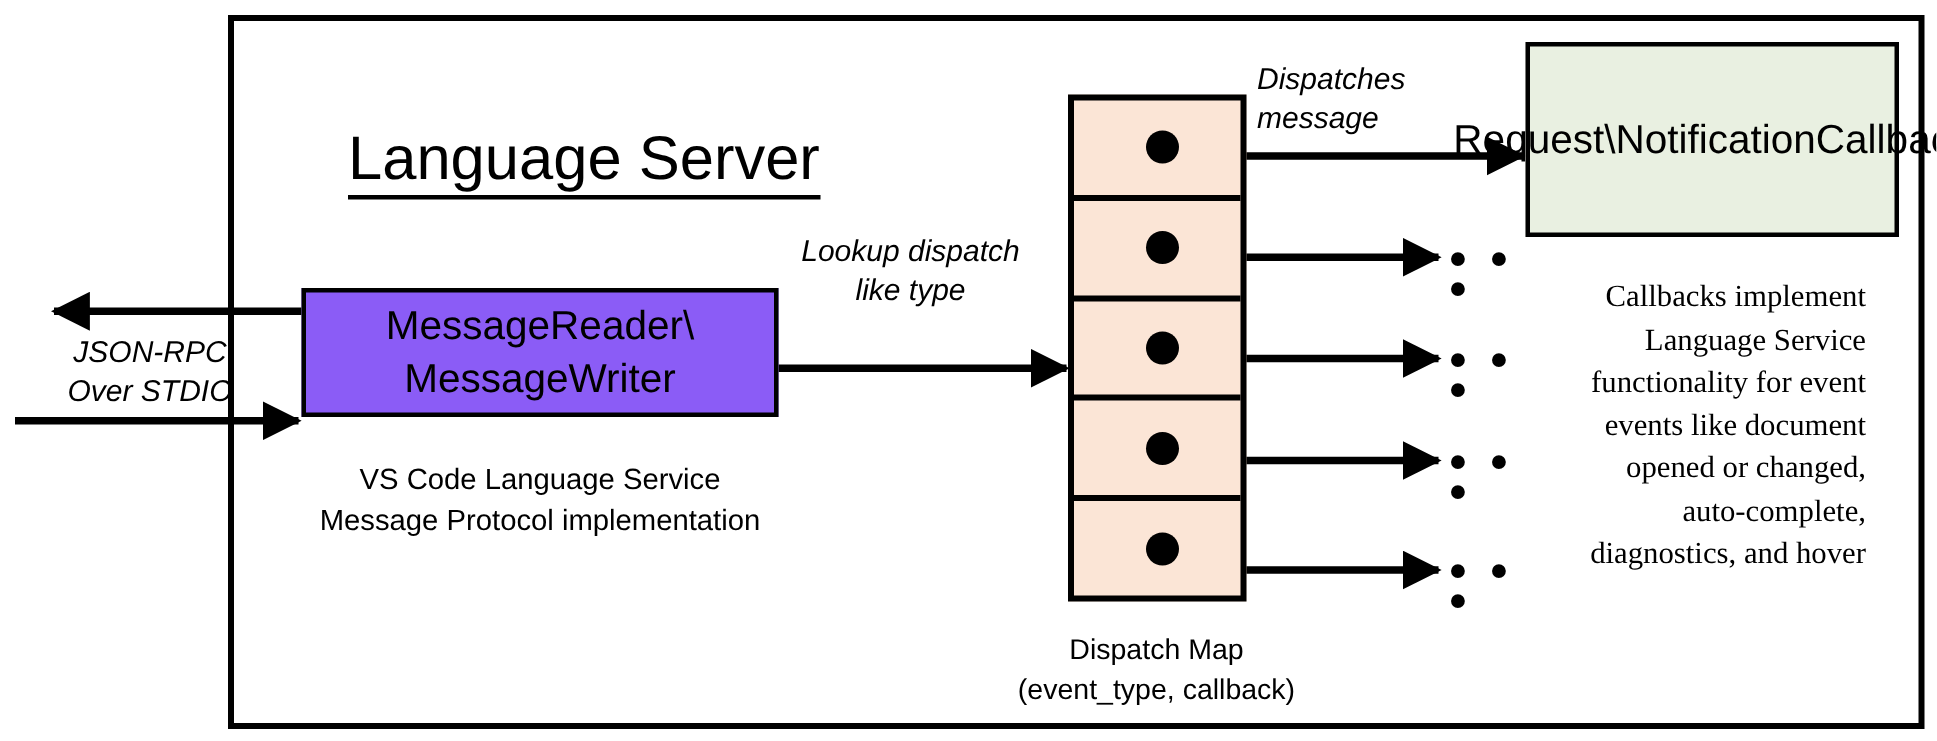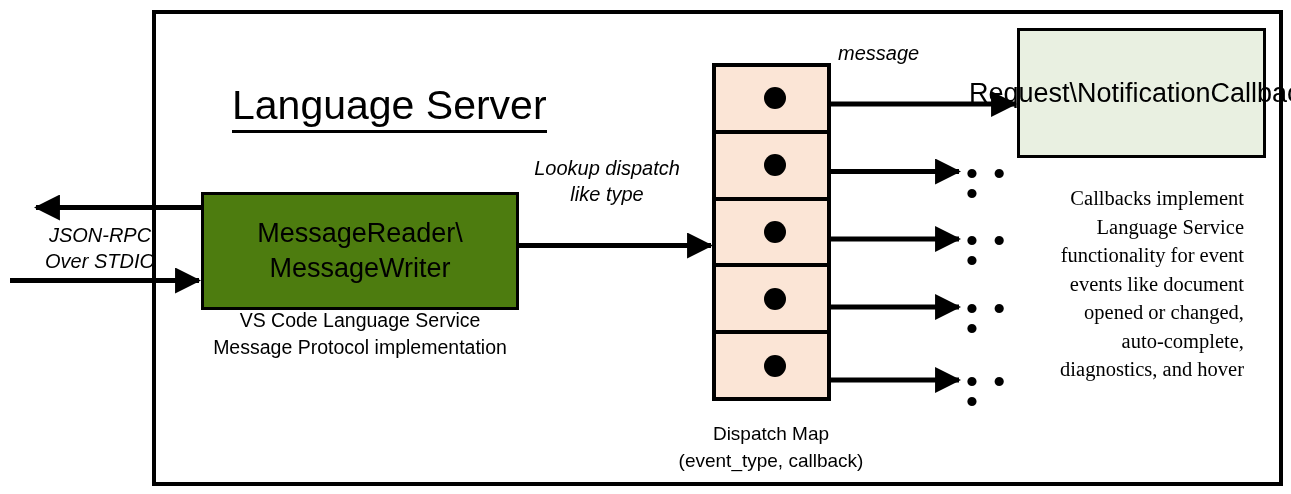--- a/index.html
+++ b/index.html
@@ -45,22 +45,22 @@
   #server-title .u {
     border-bottom: 3px solid #000;
     padding-bottom: 2px;
   }
 
   
   #msg-box {
     left: 201px;
     top: 192px;
     width: 318px;
-    height: 118px;
-    background: #4d7c0f;
+    height: 86px;
+    background: #8b5cf6;
     border: 3px solid #000000;
     box-sizing: border-box;
     display: flex;
     flex-direction: column;
     align-items: center;
     justify-content: center;
     font-size: 27px;
     line-height: 35px;
     text-align: center;
   }
@@ -264,20 +264,21 @@
     <div class="dmrow">
         <span class="dmdot"></span>
       </div>
   </div>
   <div class="abs" id="dispatch-caption">
     <div>Dispatch Map</div>
     <div>(event_type, callback)</div>
   </div>
 
   <div class="abs edge-label" id="label-dispatches">
+    <div>Dispatches</div>
     <div>message</div>
   </div>
 
   <div class="abs ellipsis" style="left:966px; top:163px;">• • •</div>
   <div class="abs ellipsis" style="left:966px; top:230px;">• • •</div>
   <div class="abs ellipsis" style="left:966px; top:298px;">• • •</div>
   <div class="abs ellipsis" style="left:966px; top:371px;">• • •</div>
 
   <div class="abs" id="callback-box">
     <div>Request\</div>

